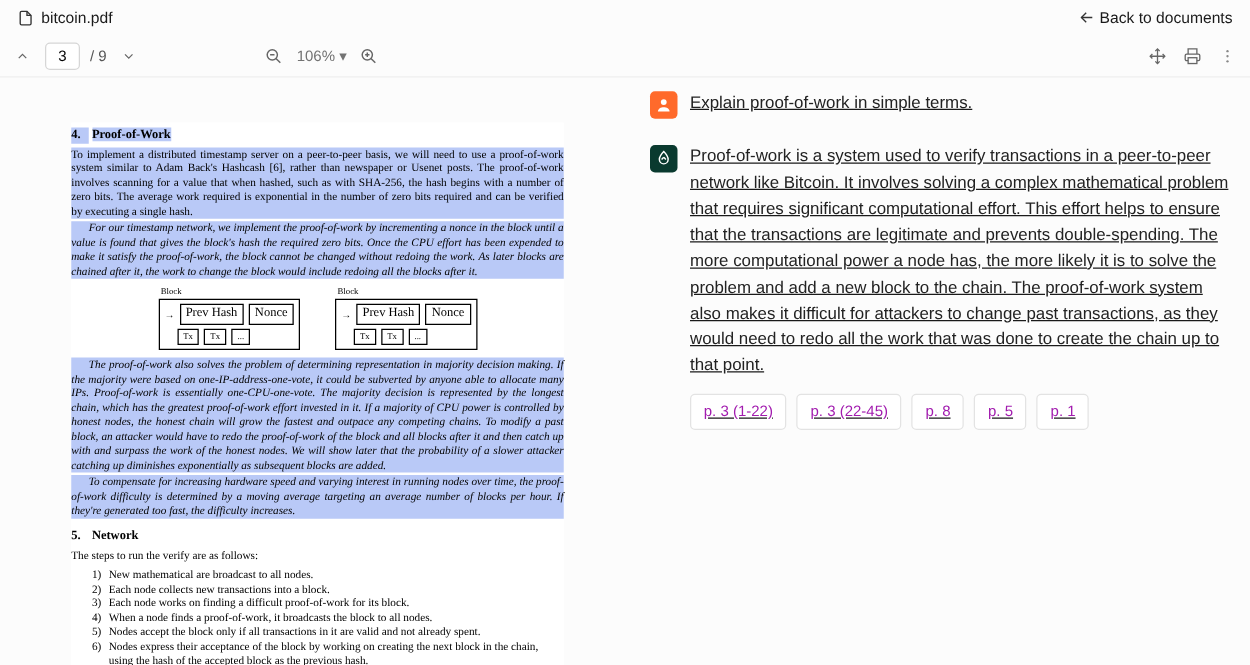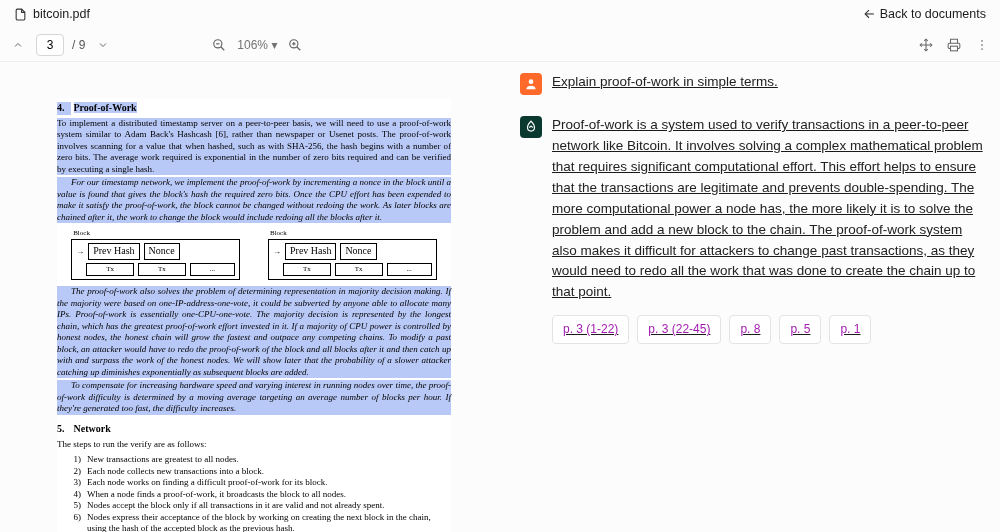--- a/index.html
+++ b/index.html
@@ -25,21 +25,21 @@
   .sec-num { display:inline-block; width: 14px; }
   .hl { background: #b9c9f7; }
   .para { text-align: justify; margin: 2px 0;}
   .indent { text-indent: 14px; font-style: italic; }
   .diagram-row { display:flex; justify-content:center; gap: 28px; margin: 6px 0 6px 0; }
   .block-box { display:flex; flex-direction:column; align-items:flex-start; }
   .block-label { font-size:7px; margin-bottom:1px; margin-left:2px;}
   .block-outer { border:1px solid #000; padding:3px 4px 3px 4px; display:flex; flex-direction:column; gap:3px;}
   .block-inner-row { display:flex; gap:4px;}
   .cell { border:1px solid #000; font-size:10px; padding: 1px 4px; text-align:center;}
-  .cell-sm { border:1px solid #000; font-size:7px; padding:1px 19px; text-align:center;}
+  .cell-sm { border:1px solid #000; font-size:7px; padding:1px 4px; text-align:center;}
   .arrow { width:8px; font-size:8px; display:flex; align-items:center;}
   .net-list { margin: 4px 0 0 12px; }
   .net-list .li { display:flex; font-size: 9px; }
   .net-list .li .n { width: 18px; text-align:right; padding-right:6px;}
   .net-list .li .t { flex:1; }
   .chat-pane { flex:1; height:100%; overflow:hidden; padding: 10px 16px 0 12px; text-decoration: underline; }
   .msg { display:flex; gap:10px; margin-bottom: 20px; }
   .avatar { width:22px; height:22px; border-radius:4px; display:flex; align-items:center; justify-content:center; flex-shrink:0; margin-top:1px;}
   .avatar-user { background:#ff6a2b; }
   .avatar-ai { background:#0a3a2f; }
@@ -173,21 +173,21 @@
         </div>
 
         <div class="para hl indent">The proof-of-work also solves the problem of determining representation in majority decision making.  If the majority were based on one-IP-address-one-vote, it could be subverted by anyone able to allocate many IPs.  Proof-of-work is essentially one-CPU-one-vote.  The majority decision is represented by the longest chain, which has the greatest proof-of-work effort invested in it.  If a majority of CPU power is controlled by honest nodes, the honest chain will grow the fastest and outpace any competing chains.  To modify a past block, an attacker would have to redo the proof-of-work of the block and all blocks after it and then catch up with and surpass the work of the honest nodes.  We will show later that the probability of a slower attacker catching up diminishes exponentially as subsequent blocks are added.</div>
         <div class="para hl indent">To compensate for increasing hardware speed and varying interest in running nodes over time, the proof-of-work difficulty is determined by a moving average targeting an average number of blocks per hour.  If they're generated too fast, the difficulty increases.</div>
 
         <h4 style="margin-top:8px;"><span class="sec-num">5.</span> <span>Network</span></h4>
         <div class="para">The steps to run the verify are as follows:</div>
         <div class="net-list">
           <div class="li">
               <span class="n">1)</span>
-              <span class="t">New transactions are greatest to all nodes.</span>
+              <span class="t">New mathematical are broadcast to all nodes.</span>
             </div>
           <div class="li">
               <span class="n">2)</span>
               <span class="t">Each node collects new transactions into a block.</span>
             </div>
           <div class="li">
               <span class="n">3)</span>
               <span class="t">Each node works on finding a difficult proof-of-work for its block.</span>
             </div>
           <div class="li">

